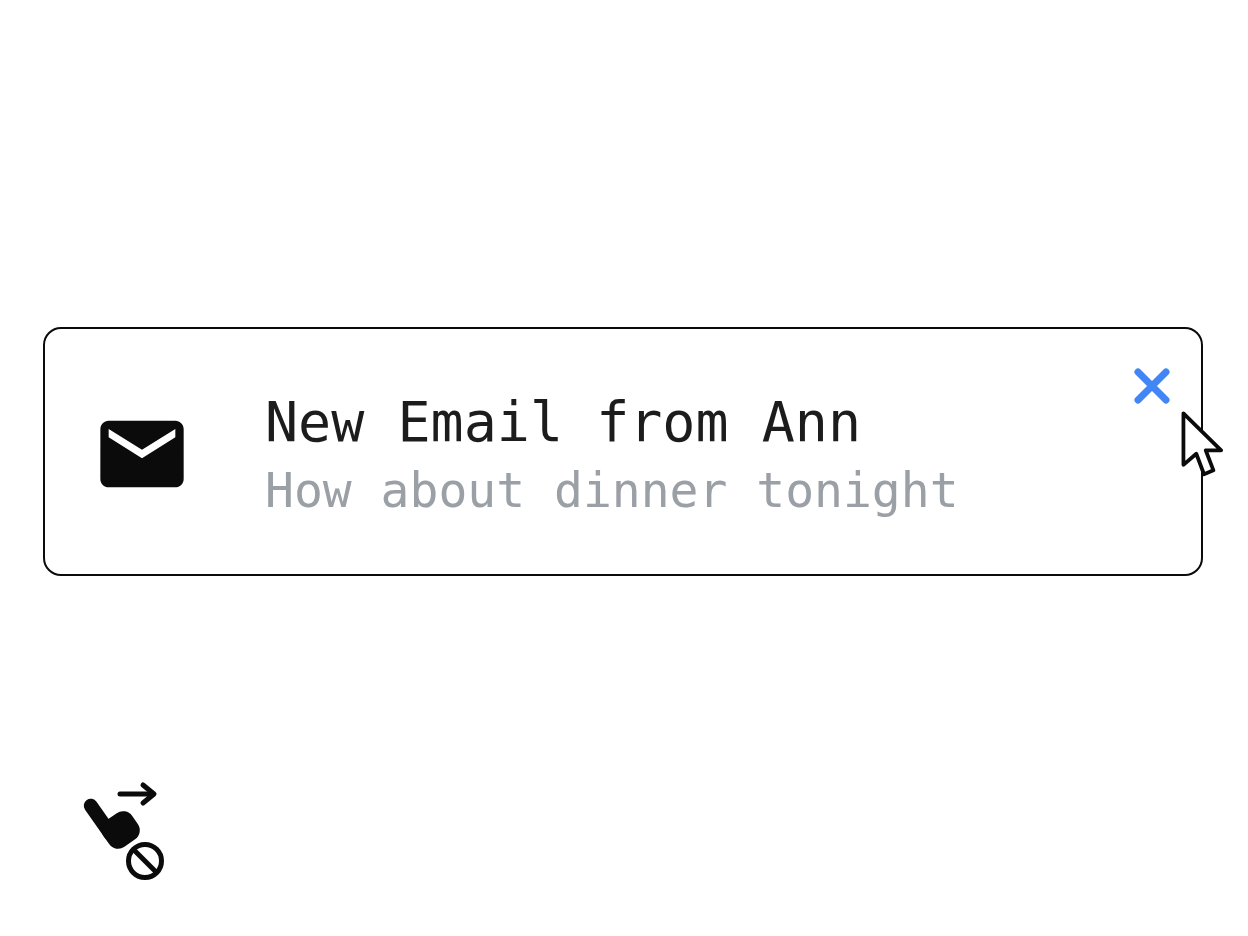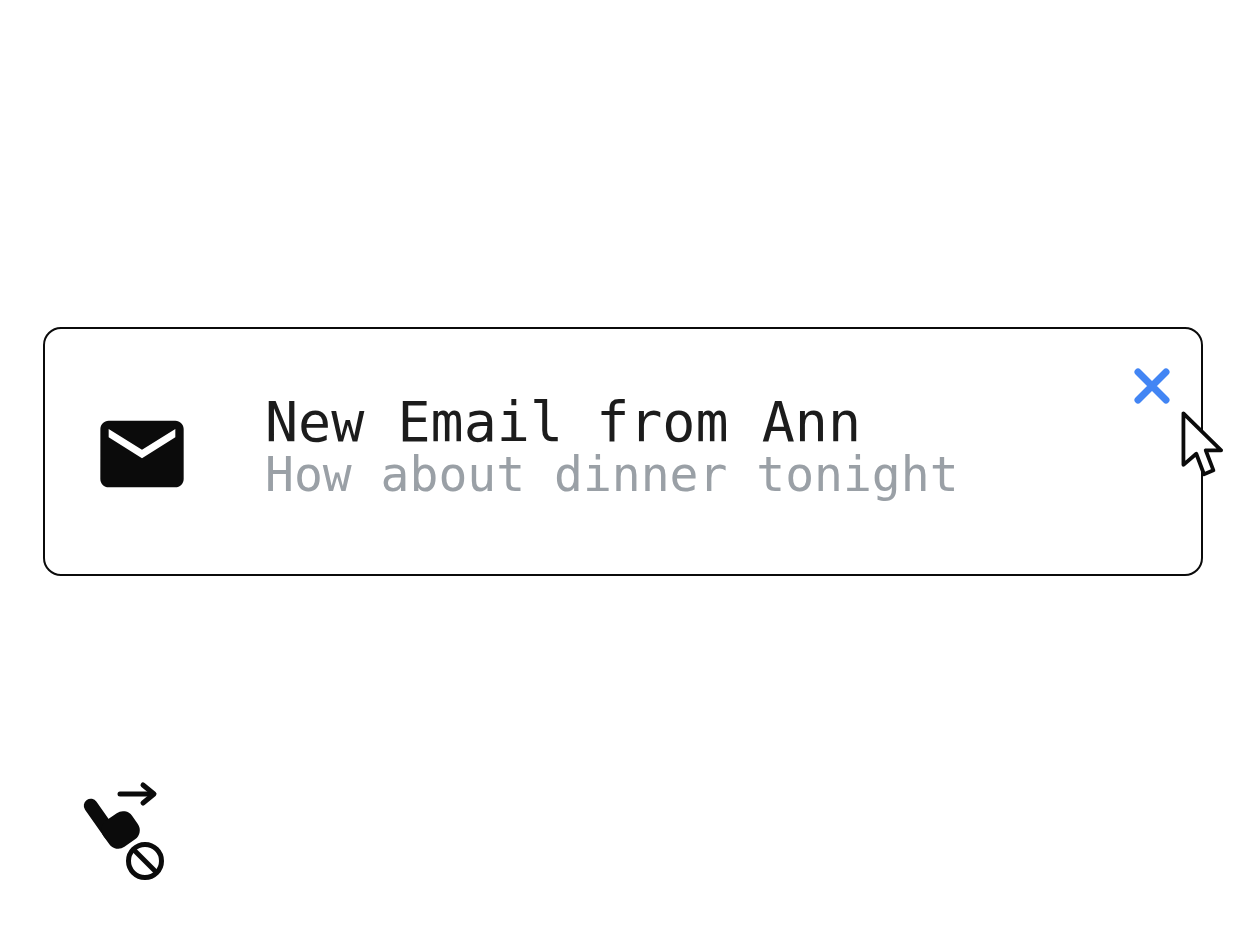--- a/index.html
+++ b/index.html
@@ -42,20 +42,21 @@
     top: 66px;
   }
   .title {
     font-size: 55px;
     line-height: 55px;
     color: #1c1c1c;
     white-space: nowrap;
     letter-spacing: 0px;
   }
   .subtitle {
+    margin-top: 16px;
     font-size: 48px;
     line-height: 48px;
     color: #9aa0a6;
     white-space: nowrap;
   }
   .close-btn {
     position: absolute;
     left: 1083px;
     top: 33px;
     width: 48px;

